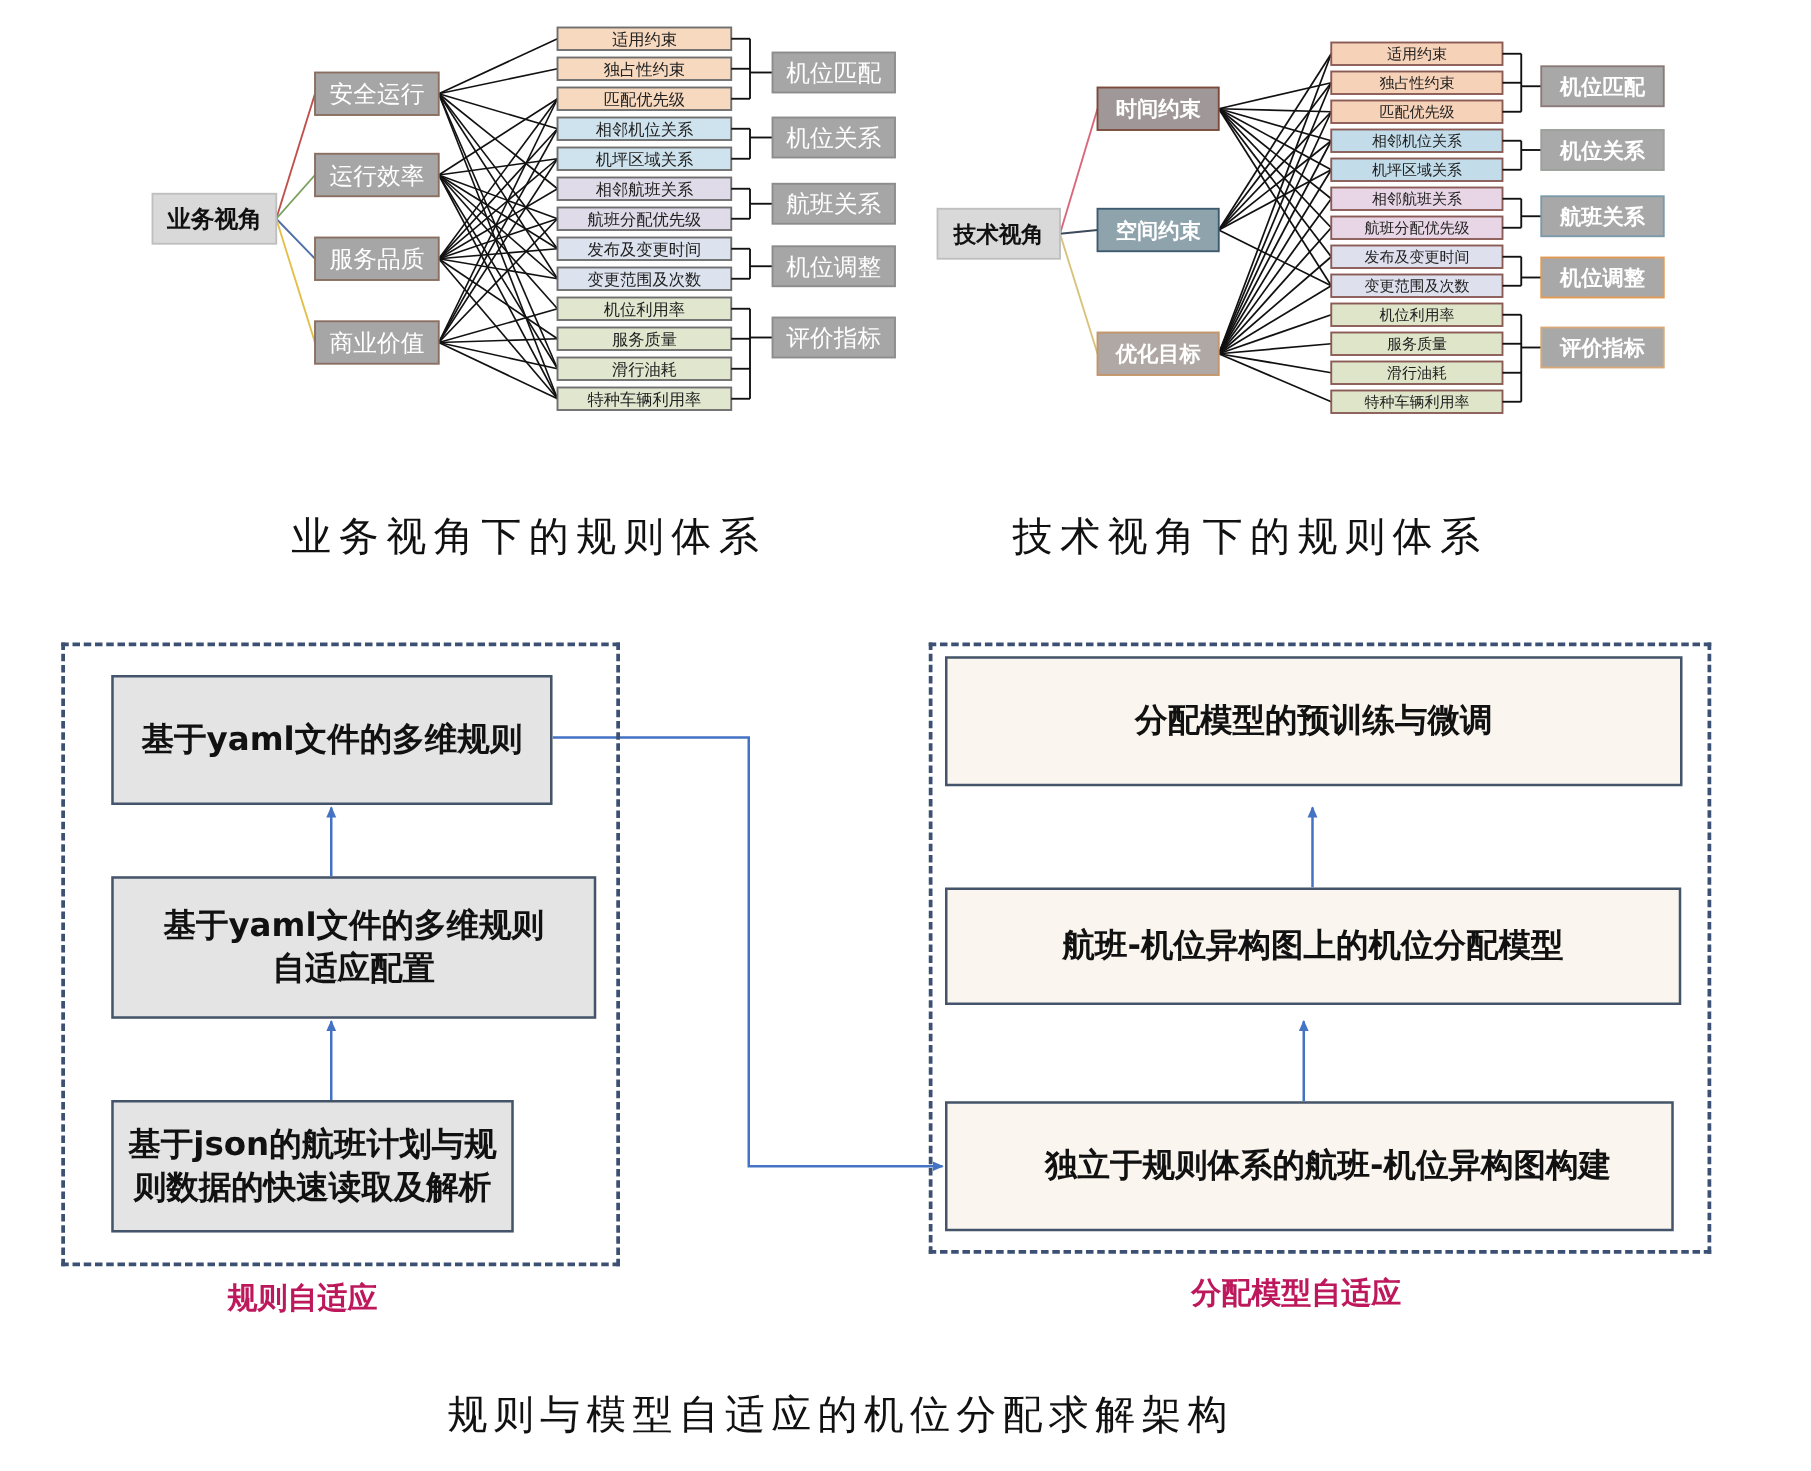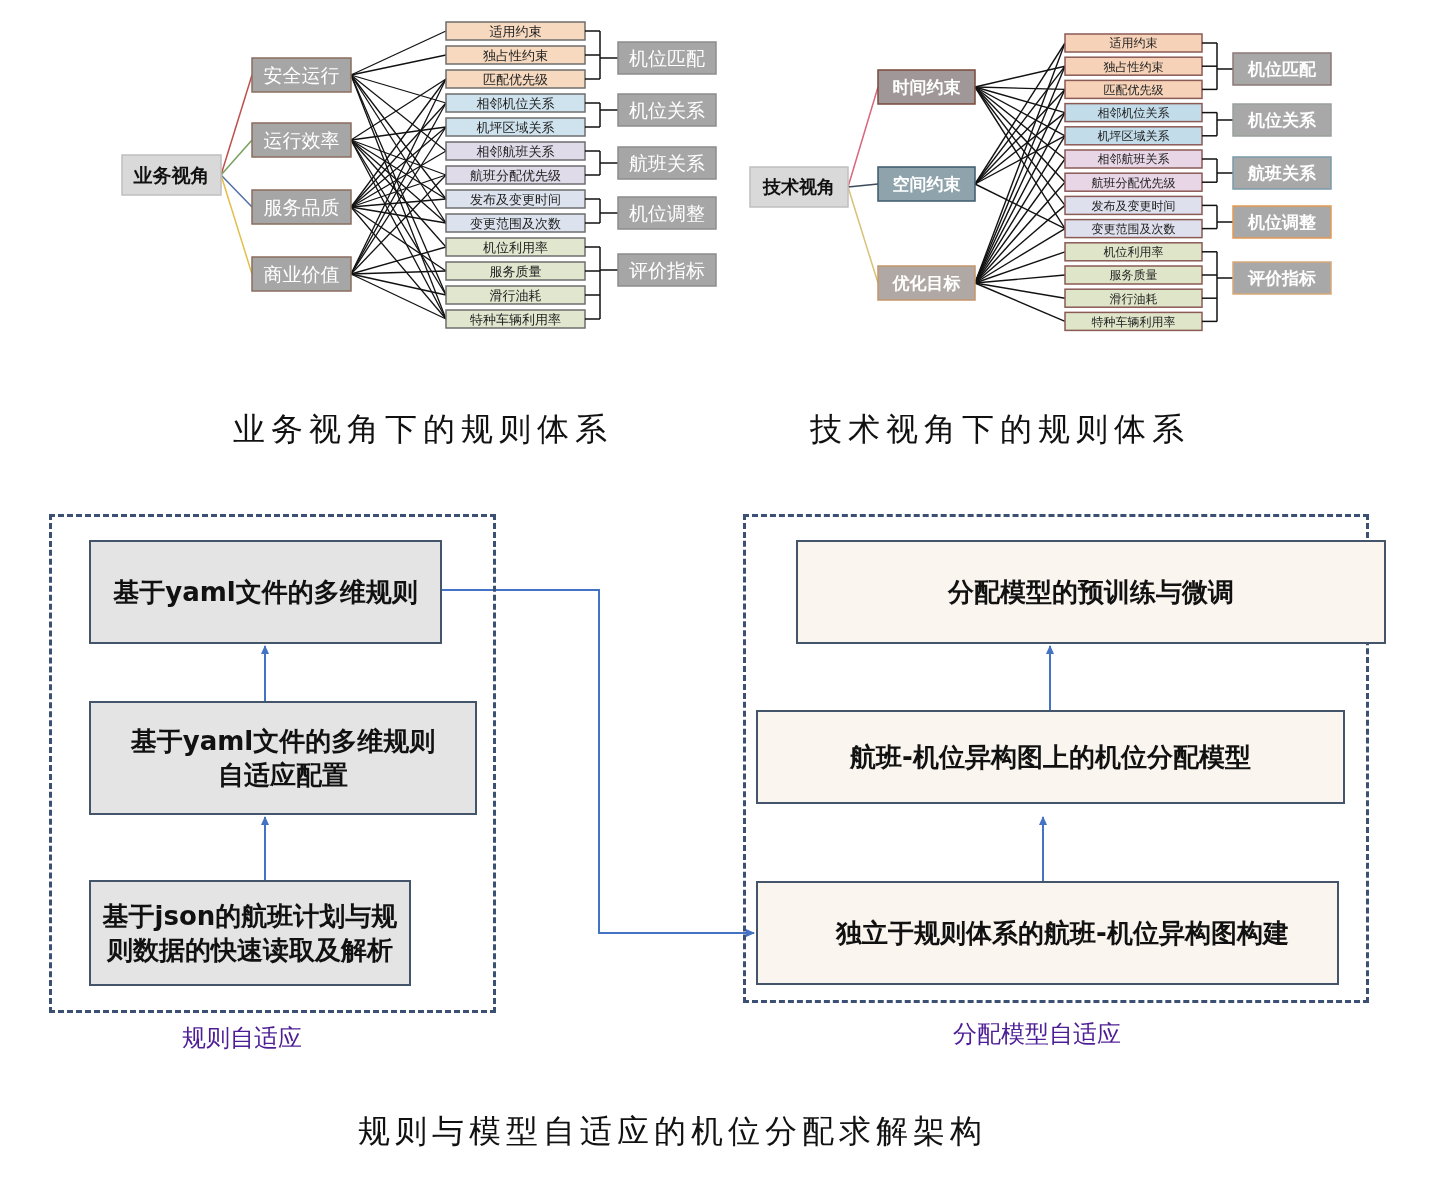--- a/index.html
+++ b/index.html
@@ -1,19 +1,19 @@
 <!DOCTYPE html>
 <html><head>
 <meta charset="utf-8">
 <style>
   html,body{margin:0;padding:0;background:#ffffff;}
   body{width:1449px;height:1177px;position:relative;overflow:hidden;font-family:"DejaVu Sans","Liberation Sans",sans-serif;}
   svg{position:absolute;left:0;top:0;}
   .caption{position:absolute;font-family:"DejaVu Serif","Liberation Serif",serif;font-size:32px;color:#111;letter-spacing:6px;white-space:nowrap;}
-  .sublabel{position:absolute;font-family:"DejaVu Sans","Liberation Sans",sans-serif;font-weight:normal;font-size:24px;color:#4c1d95;white-space:nowrap;}
+  .sublabel{position:absolute;font-family:"DejaVu Sans","Liberation Sans",sans-serif;font-weight:bold;font-size:24px;color:#be185d;white-space:nowrap;}
   .fbox{position:absolute;box-sizing:border-box;border:2px solid #44546a;display:flex;align-items:center;justify-content:center;text-align:center;font-weight:bold;font-size:26px;line-height:34px;color:#111;padding:0 10px;}
   .fbox.left{background:#e4e4e4;}
   .fbox.right{background:#faf5ef;}
   .dashed{position:absolute;box-sizing:border-box;border:3px dashed #3c5074;}
 </style>
 </head>
 <body>
 
 <svg id="diagram-svg" width="1449" height="1177" viewBox="0 0 1449 1177" xmlns="http://www.w3.org/2000/svg">
   <g id="biz-layer">
@@ -338,21 +338,21 @@
 </div>
 <div class="fbox left" style="left:89px;top:701px;width:388px;height:114px;white-space:pre-line;">
   <span>基于yaml文件的多维规则
 自适应配置</span>
 </div>
 <div class="fbox left" style="left:89px;top:880px;width:322px;height:106px;white-space:pre-line;">
   <span>基于json的航班计划与规
 则数据的快速读取及解析</span>
 </div>
 
-<div class="fbox right" style="left:756px;top:540px;width:590px;height:104px;margin-left:40px;">
+<div class="fbox right" style="left:756px;top:525px;width:590px;height:104px;">
   <span>分配模型的预训练与微调</span>
 </div>
 <div class="fbox right" style="left:756px;top:710px;width:589px;height:94px;">
   <span>航班-机位异构图上的机位分配模型</span>
 </div>
 <div class="fbox right" style="left:756px;top:881px;width:583px;height:104px;padding-left:40px;">
   <span>独立于规则体系的航班-机位异构图构建</span>
 </div>
 
 <div class="sublabel" style="left:182px;top:1022px;">规则自适应</div>

